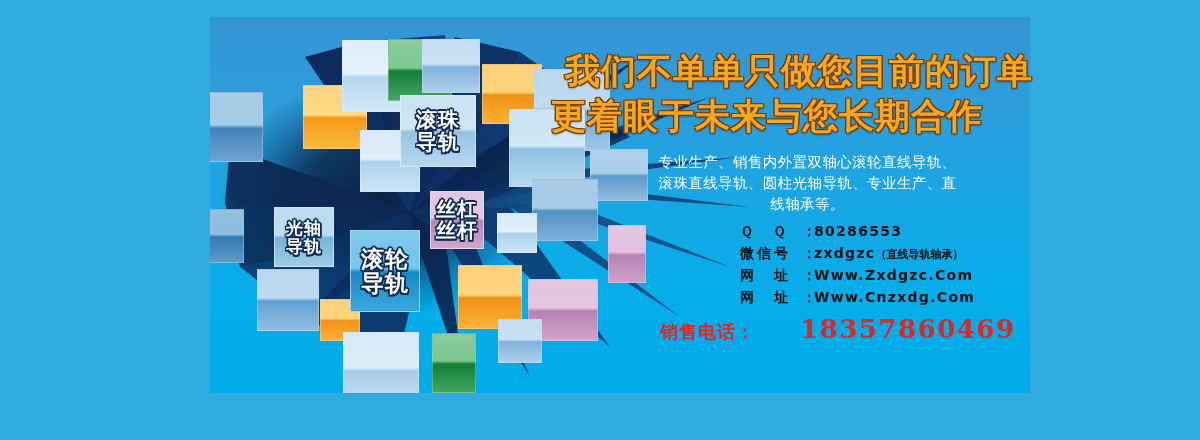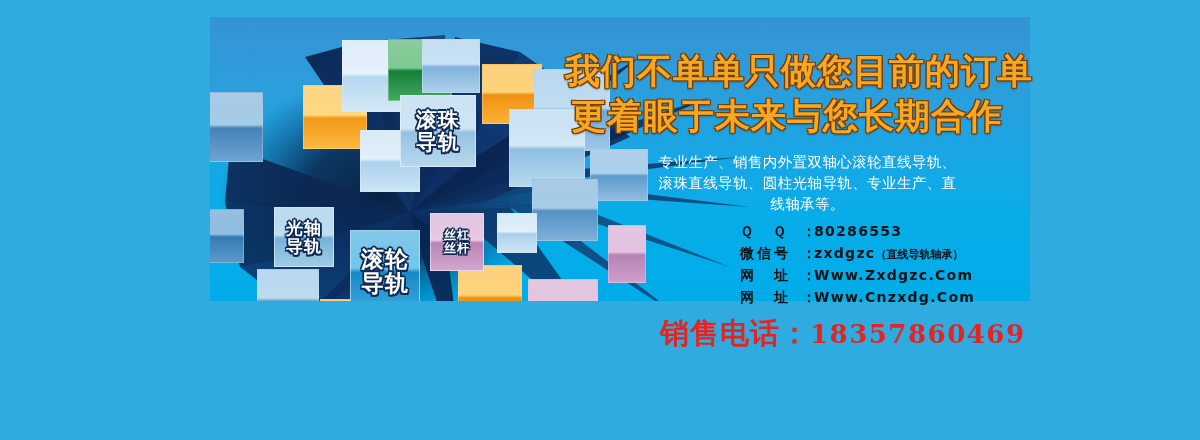--- a/index.html
+++ b/index.html
@@ -8,21 +8,21 @@
     background:#2fabe0;
     font-family:"DejaVu Sans","Liberation Sans",sans-serif;
     position:relative;
   }
   #banner {
     position:absolute; left:0; top:0; width:1200px; height:440px;
     background:#2fabe0;
   }
   
   #panel {
-    position:absolute; left:210px; top:17px; width:820px; height:284px;
+    position:absolute; left:210px; top:17px; width:820px; height:376px;
     background:linear-gradient(to bottom,#3494d4 0%,#2e9ddb 22%,#19a6e4 48%,#06ade9 72%,#00ace8 100%);
     overflow:hidden;
     padding-left:48px;
   }
   
   #burst {
     position:absolute; left:-40px; top:-20px; width:500px; height:430px;
     background:
       radial-gradient(ellipse 200px 150px at 210px 200px, rgba(8,22,54,.92) 0%, rgba(9,28,66,.80) 38%, rgba(12,40,86,.35) 62%, rgba(14,50,100,0) 80%);
     pointer-events:none;
@@ -67,21 +67,21 @@
     font-size:35px;
     letter-spacing:1px;
     color:#f7a823;
     text-shadow:
       -1.2px -1.2px 0 #7a3d00, 1.2px -1.2px 0 #7a3d00,
       -1.2px  1.2px 0 #7a3d00, 1.2px  1.2px 0 #7a3d00,
       0 2px 2px rgba(40,15,0,.35);
     white-space:nowrap;
   }
   #headline1 { position:absolute; left:25px; top:48px; }
-  #headline2 { position:absolute; left:31px; top:93px; }
+  #headline2 { position:absolute; left:11px; top:93px; }
   #desc {
     position:absolute; left:75px; top:152px; width:385px;
     color:#ffffff; font-size:14.5px; line-height:21px;
     text-align:center; letter-spacing:.4px;
   }
   #desc div { white-space:nowrap; }
   #desc .d3 { text-align:center; }
   #contact {
     position:absolute; left:200px; top:221px;
     color:#111111; font-size:14px; line-height:21.5px;
@@ -89,22 +89,22 @@
   }
   .crow { display:flex; align-items:baseline; white-space:nowrap; }
   .ckey { width:62px; display:inline-block; letter-spacing:3px; }
   .ccolon { width:12px; display:inline-block; }
   .cval { letter-spacing:1.3px; }
   .cnote { font-size:11px; font-weight:bold; letter-spacing:0; }
   #phone {
     position:absolute; left:120px; top:314px;
     color:#e8231f; font-weight:bold; white-space:nowrap;
   }
-  #phone .plabel { font-size:29px; letter-spacing:1px; }
-  #phone .pnum { font-size:26px; letter-spacing:1.5px; font-family:"DejaVu Serif","Liberation Serif",serif; }
+  #phone .plabel { font-size:18px; letter-spacing:1px; }
+  #phone .pnum { font-size:26px; letter-spacing:1.5px; font-family:"DejaVu Serif","Liberation Serif",serif;margin-left:45px; }
 </style>
 </head>
 <body>
 
 <div id="banner">
 
   <div id="panel">
 
     <div id="burst"></div>
 
@@ -282,21 +282,21 @@
 
     <div class="labelcube" style="left:140px;top:185px;width:70px;height:82px;font-size:23px;
                 background:linear-gradient(180deg,#2ba2da,#54bde9 46%,#1186c4 52%,#249ed7);margin-top:28px;">
       <div class="gloss"></div>
       <div class="lc-text">
         <div>滚轮</div>
         <div>导轨</div>
       </div>
     </div>
 
-    <div class="labelcube" style="left:220px;top:196px;width:54px;height:58px;font-size:12px;
+    <div class="labelcube" style="left:220px;top:174px;width:54px;height:58px;font-size:20px;
                 background:linear-gradient(180deg,#cf9fcb,#e3bfe0 46%,#b881b3 52%,#cd9bc9);">
       <div class="gloss"></div>
       <div class="lc-text">
         <div>丝杠</div>
         <div>丝杆</div>
       </div>
     </div>
 
   </div>
 

